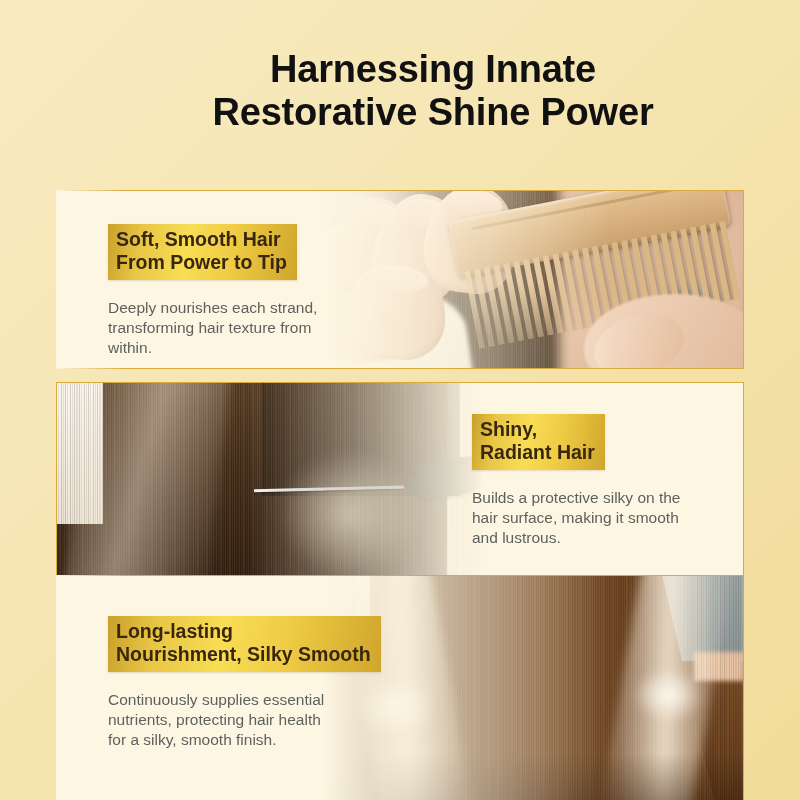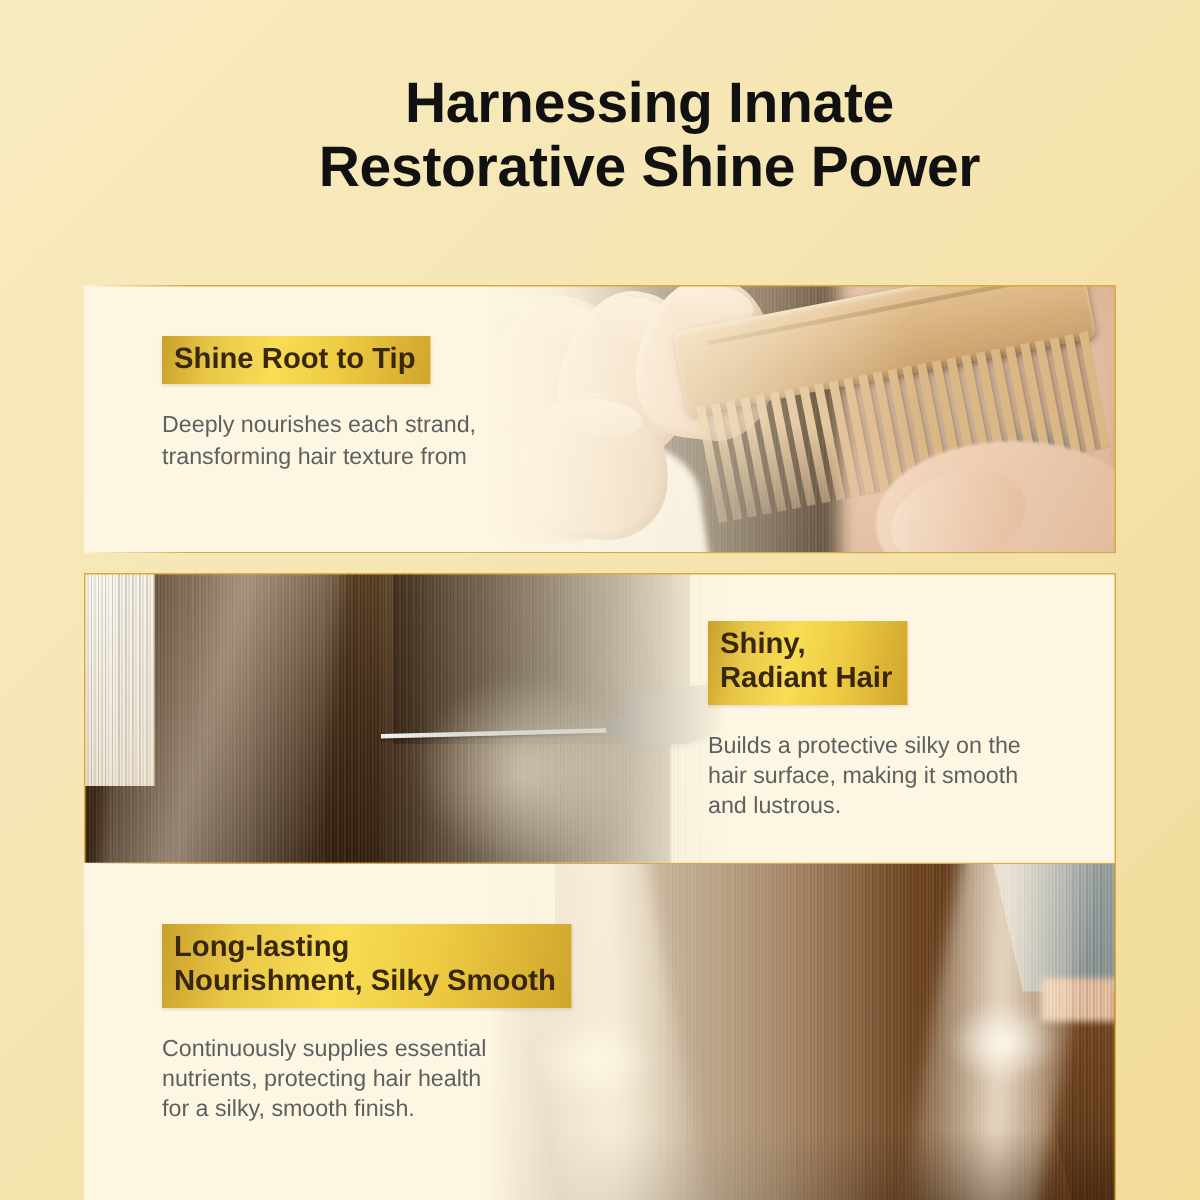--- a/index.html
+++ b/index.html
@@ -220,25 +220,27 @@
         <div id="p1-spine"></div>
         <div id="p1-teeth"></div>
       </div>
       <div id="p1-rhand"></div>
       <div id="p1-rthumb"></div>
     </div>
   </div>
 
   <div class="tblock" style="left:52px;top:34px;width:300px;">
     <div class="badge" style="font-size:19.5px;">
-      <span class="bl">Shine Root to Tip</span>
+      <span class="bl">Soft, Smooth Hair</span>
+      <span class="bl">From Power to Tip</span>
     </div>
     <div class="body">
       <span>Deeply nourishes each strand,</span>
       <span>transforming hair texture from</span>
+      <span>within.</span>
     </div>
   </div>
 
   <div class="pframe fade-left"></div>
 </div>
 
 <div class="panel" id="panel2" style="left:56px;top:382px;width:688px;height:215px;">
   <div class="pbg"></div>
 
   <div class="photo left" style="width:430px;">

